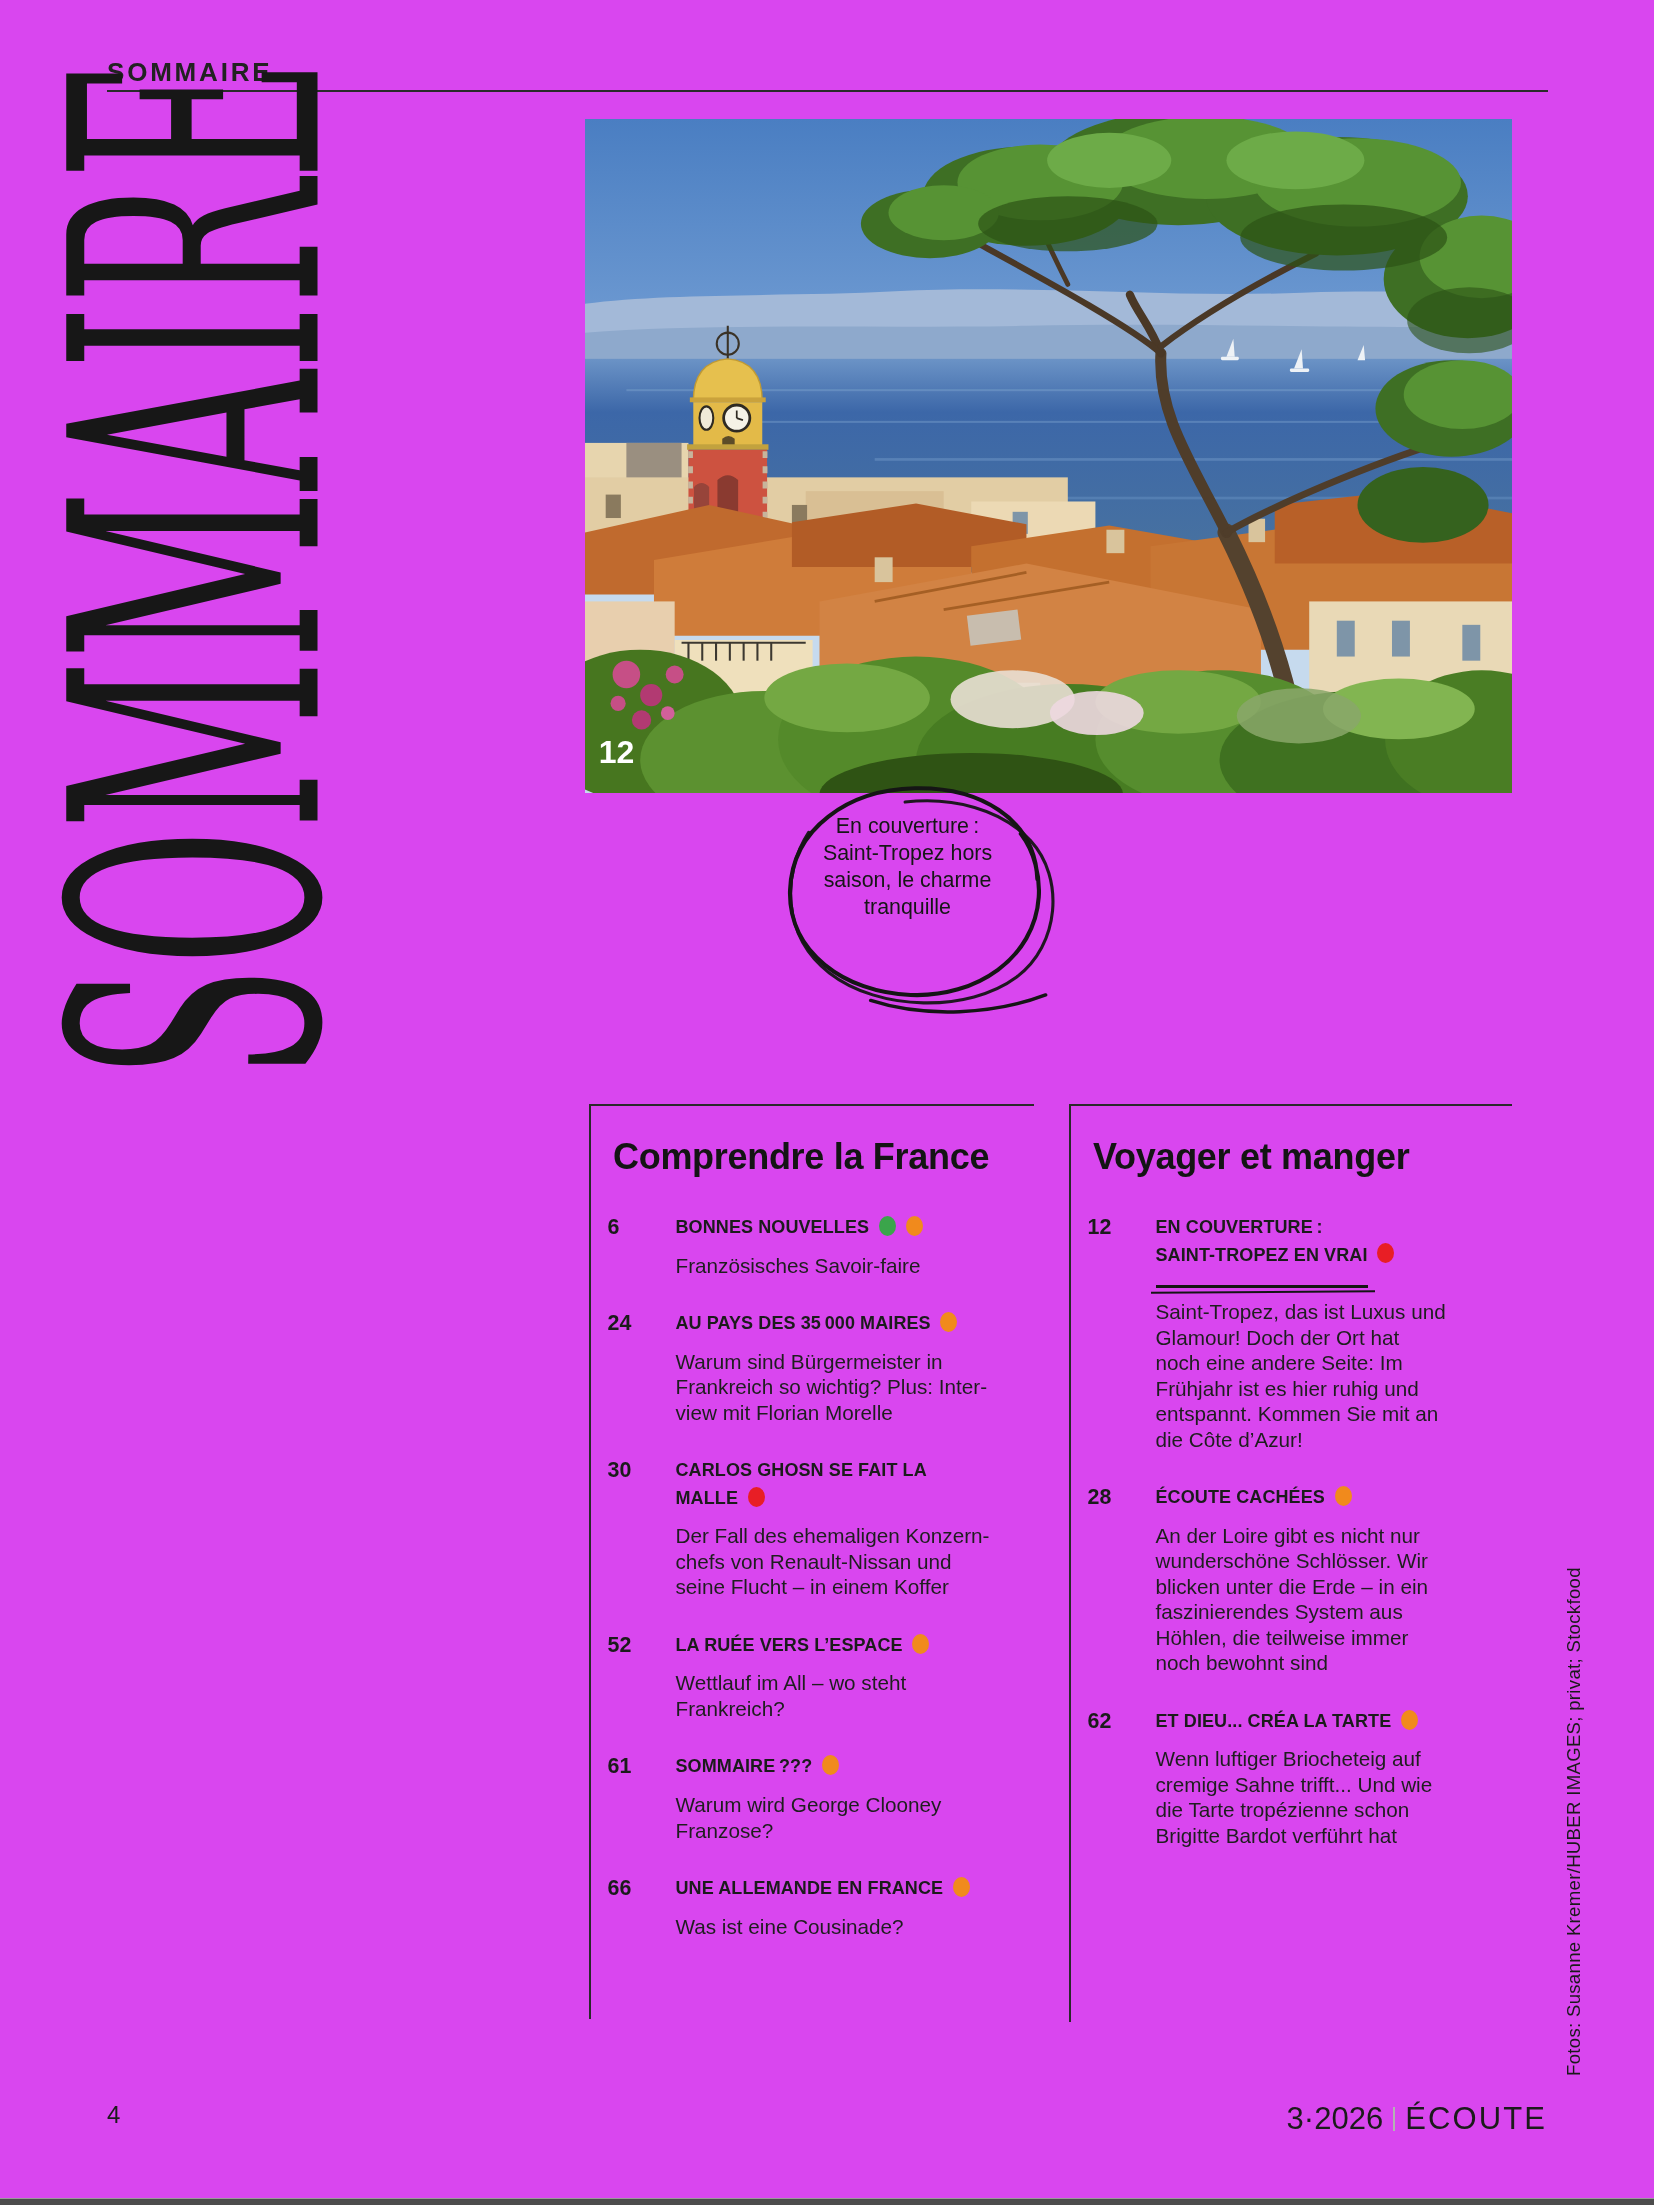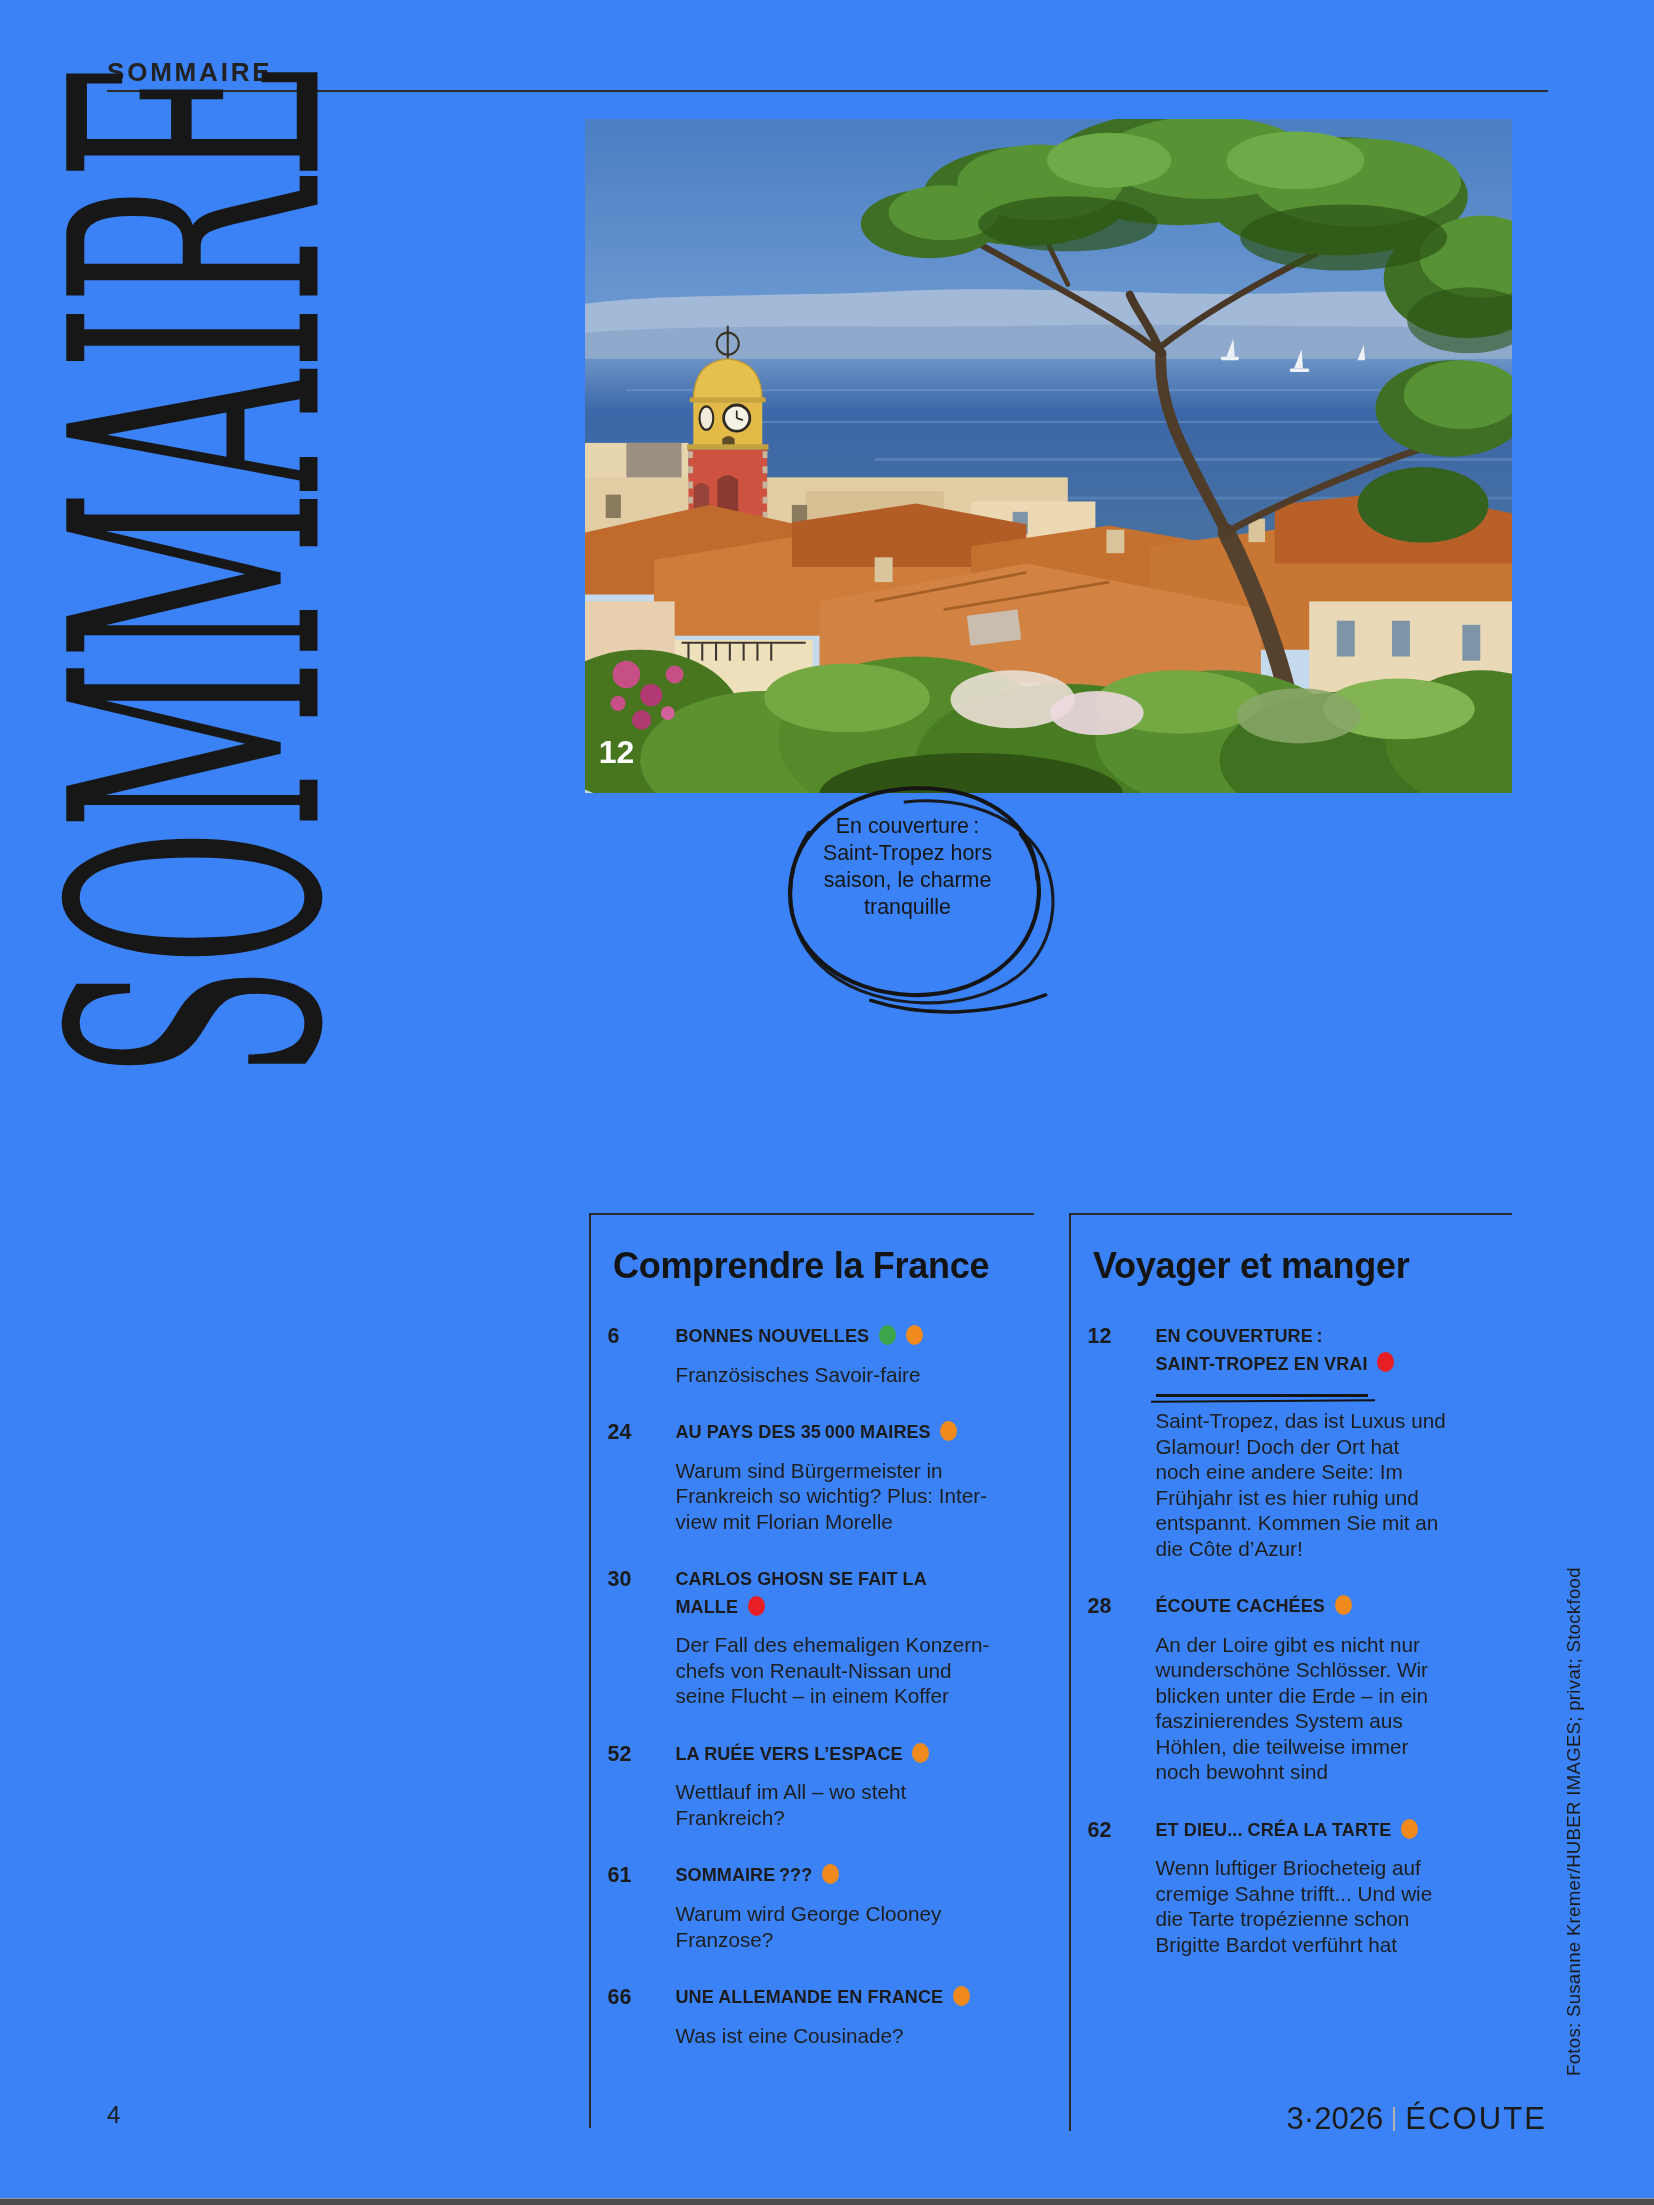--- a/index.html
+++ b/index.html
@@ -1,16 +1,16 @@
 <!DOCTYPE html>
 <html style="font-size:11px"><head>
 <meta charset="utf-8">
 <style>
   html,body{margin:0;padding:0;background:#e8e8e6;}
-  #page{position:relative;width:1654px;height:2205px;background:#3b82f6;overflow:hidden;
+  #page{position:relative;width:1654px;height:2205px;background:#d946ef;overflow:hidden;
         font-family:"Liberation Sans","DejaVu Sans",sans-serif;color:#1b1b1b;text-decoration:underline;}
 
   
   #kicker{position:absolute;left:107px;top:57px;font-size:26px;font-weight:bold;
           letter-spacing:2.8px;color:#222;}
   #kicker-rule{position:absolute;left:107px;top:90px;width:1441px;height:2.1px;background:#2b2b2b;}
 
   
   #sommaire-vert{position:absolute;left:59px;top:52px;}
 
@@ -18,21 +18,21 @@
   #photo{position:absolute;left:585px;top:119px;width:927px;height:674px;overflow:hidden;}
   #photo svg{display:block;width:100%;height:100%;}
   #photo-num{position:absolute;left:13.8px;top:615px;font-size:32px;font-weight:bold;color:#ffffff;}
 
   
   #cover-note-svg{position:absolute;left:767px;top:769px;}
   #cover-note{position:absolute;left:782px;top:813px;width:251px;text-align:center;
               font-size:21.4px;line-height:27px;white-space:pre-line;color:#161616;}
 
   
-  .col{position:absolute;top:1213px;border-top:2.8px solid #2a2a2a;border-left:2.1px solid #2a2a2a;
+  .col{position:absolute;top:1104px;border-top:2.8px solid #2a2a2a;border-left:2.1px solid #2a2a2a;
        padding:30px 0 0 16.5px;box-sizing:border-box;}
   #col-left{left:589px;width:445px;height:915px;}
   #col-right{left:1069px;width:443px;height:918px;}
   .col h2{margin:0 0 36px 5.5px;font-size:36px;font-weight:bold;letter-spacing:-0.3px;color:#141414;}
   .toc-item{display:flex;margin-bottom:32px;}
   .toc-num{flex:0 0 68px;width:68px;font-size:21.4px;font-weight:bold;line-height:27.6px;}
   .toc-body{flex:1 1 auto;}
   .toc-title{font-size:18px;font-weight:bold;line-height:27.6px;letter-spacing:0.1px;}
   .tline{display:block;white-space:nowrap;}
   .line-text{display:inline-block;}

